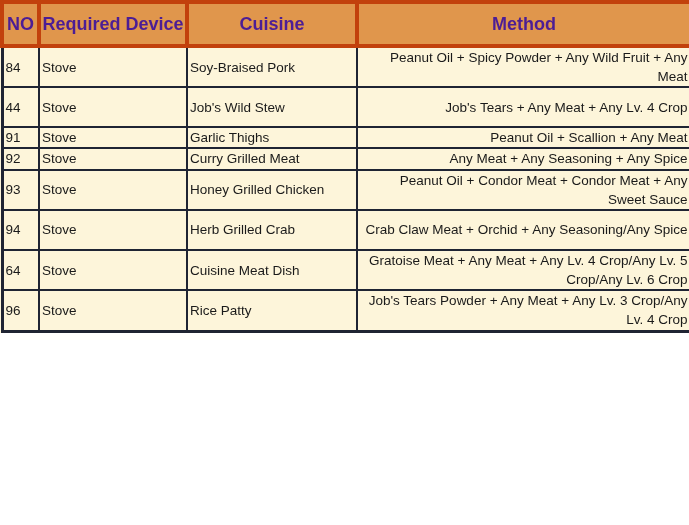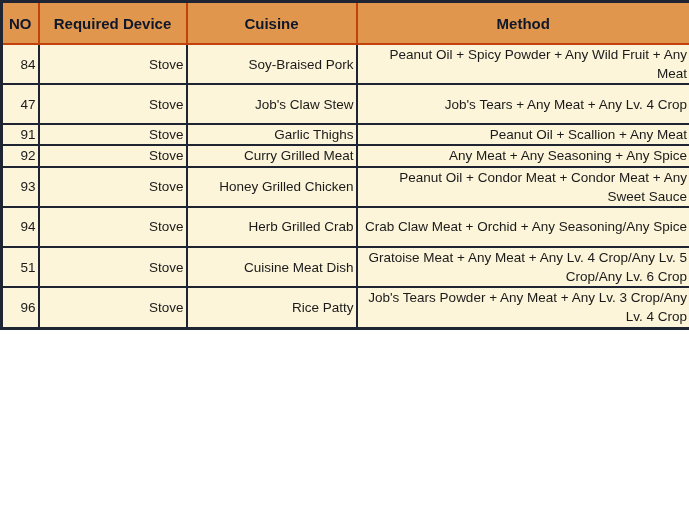--- a/index.html
+++ b/index.html
@@ -15,41 +15,41 @@
     background: #FDF5DA;
     border: 3px solid #1F2433;
   }
   table.recipe-table col.c-no     { width: 37px;  }
   table.recipe-table col.c-device { width: 148px; }
   table.recipe-table col.c-cuisine{ width: 170px; }
   table.recipe-table col.c-method { width: 334px; }
 
   table.recipe-table th {
     background: #E0964C;
-    color: #0f172a;
-    font-size: 15px;
+    color: #4c1d95;
+    font-size: 18px;
     font-weight: bold;
     text-align: center;
     vertical-align: middle;
     height: 40px;
-    border: 2px solid #c2410c;
+    border: 4px solid #c2410c;
     padding: 0;
   }
   table.recipe-table td {
     border: 2px solid #1F2433;
     color: #1A1A1A;
     font-size: 13.5px;
     vertical-align: middle;
     height: 38px;
     padding: 0 2px;
     line-height: 1.42;
     overflow: hidden;
   }
   table.recipe-table tr.short td { height: 18px; margin-top: 11px; }
-  td.cell-no, td.cell-device, td.cell-cuisine { text-align: right; }
+  td.cell-no, td.cell-device, td.cell-cuisine { text-align: left; }
   td.cell-method { text-align: right; padding-left: 4px; padding-right: 2px; }
 </style>
 </head>
 <body>
 
 <table class="recipe-table">
   <colgroup>
     <col class="c-no">
       <col class="c-device">
       <col class="c-cuisine">
@@ -64,23 +64,23 @@
     </tr>
   </thead>
   <tbody>
     <tr>
       <td class="cell-no">84</td>
       <td class="cell-device">Stove</td>
       <td class="cell-cuisine">Soy-Braised Pork</td>
       <td class="cell-method">Peanut Oil + Spicy Powder + Any Wild Fruit + Any Meat</td>
     </tr>
     <tr>
-      <td class="cell-no">47</td>
+      <td class="cell-no">44</td>
       <td class="cell-device">Stove</td>
-      <td class="cell-cuisine">Job's Claw Stew</td>
+      <td class="cell-cuisine">Job's Wild Stew</td>
       <td class="cell-method">Job's Tears + Any Meat + Any Lv. 4 Crop</td>
     </tr>
     <tr class="short">
       <td class="cell-no">91</td>
       <td class="cell-device">Stove</td>
       <td class="cell-cuisine">Garlic Thighs</td>
       <td class="cell-method">Peanut Oil + Scallion + Any Meat</td>
     </tr>
     <tr class="short">
       <td class="cell-no">92</td>
@@ -94,21 +94,21 @@
       <td class="cell-cuisine">Honey Grilled Chicken</td>
       <td class="cell-method">Peanut Oil + Condor Meat + Condor Meat + Any Sweet Sauce</td>
     </tr>
     <tr>
       <td class="cell-no">94</td>
       <td class="cell-device">Stove</td>
       <td class="cell-cuisine">Herb Grilled Crab</td>
       <td class="cell-method">Crab Claw Meat + Orchid + Any Seasoning/Any Spice</td>
     </tr>
     <tr>
-      <td class="cell-no">51</td>
+      <td class="cell-no">64</td>
       <td class="cell-device">Stove</td>
       <td class="cell-cuisine">Cuisine Meat Dish</td>
       <td class="cell-method">Gratoise Meat + Any Meat + Any Lv. 4 Crop/Any Lv. 5 Crop/Any Lv. 6 Crop</td>
     </tr>
     <tr>
       <td class="cell-no">96</td>
       <td class="cell-device">Stove</td>
       <td class="cell-cuisine">Rice Patty</td>
       <td class="cell-method">Job's Tears Powder + Any Meat + Any Lv. 3 Crop/Any Lv. 4 Crop</td>
     </tr>

